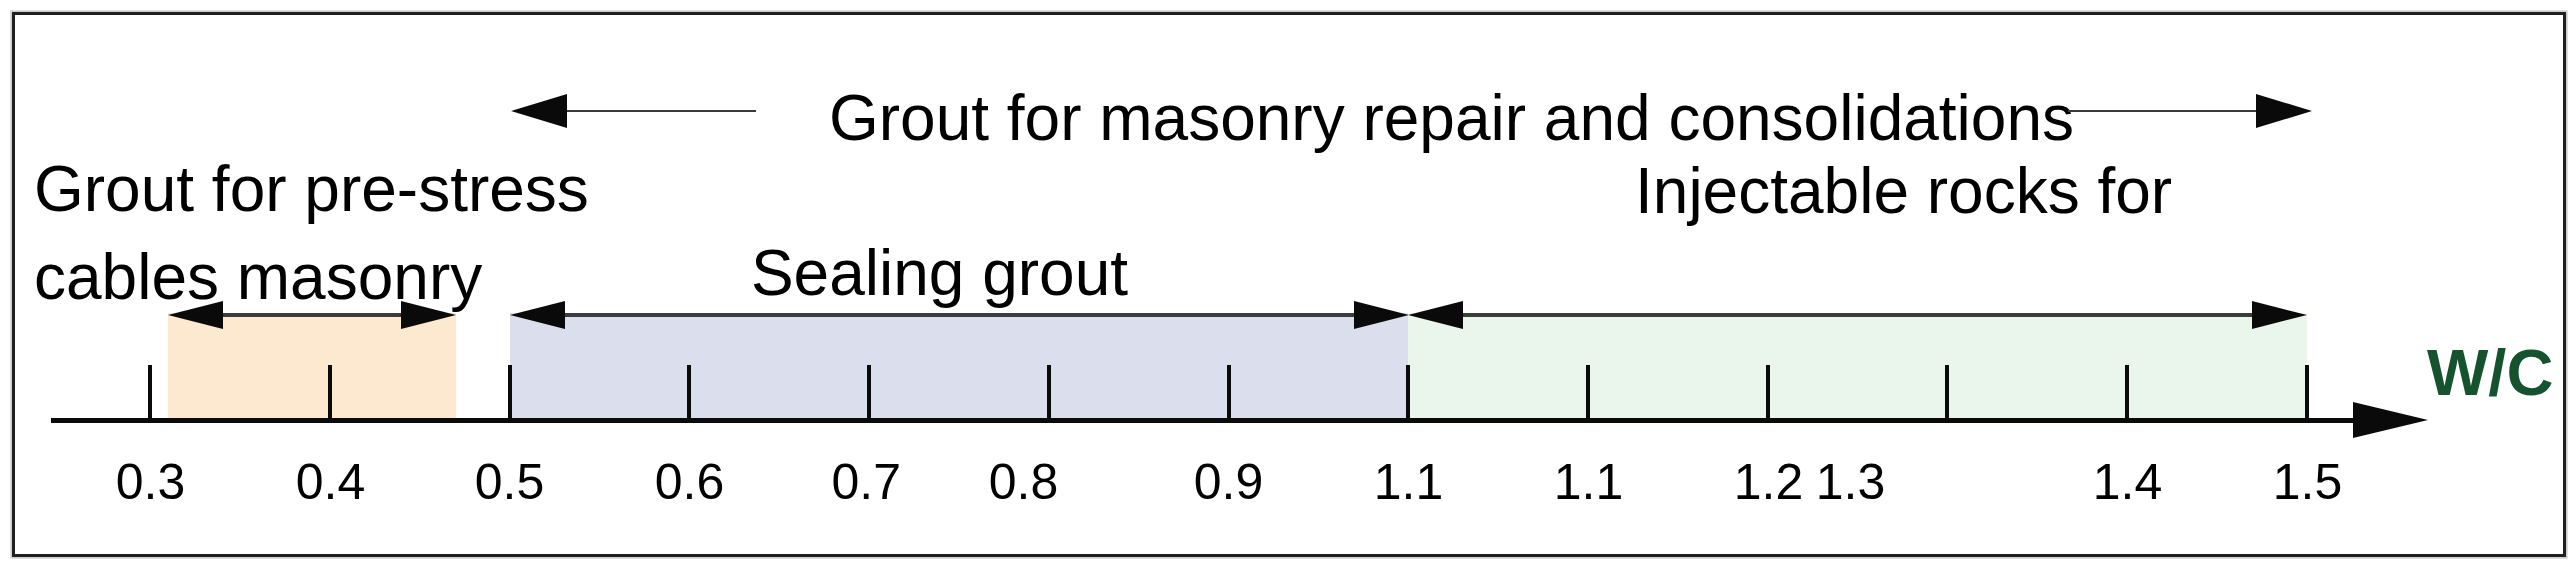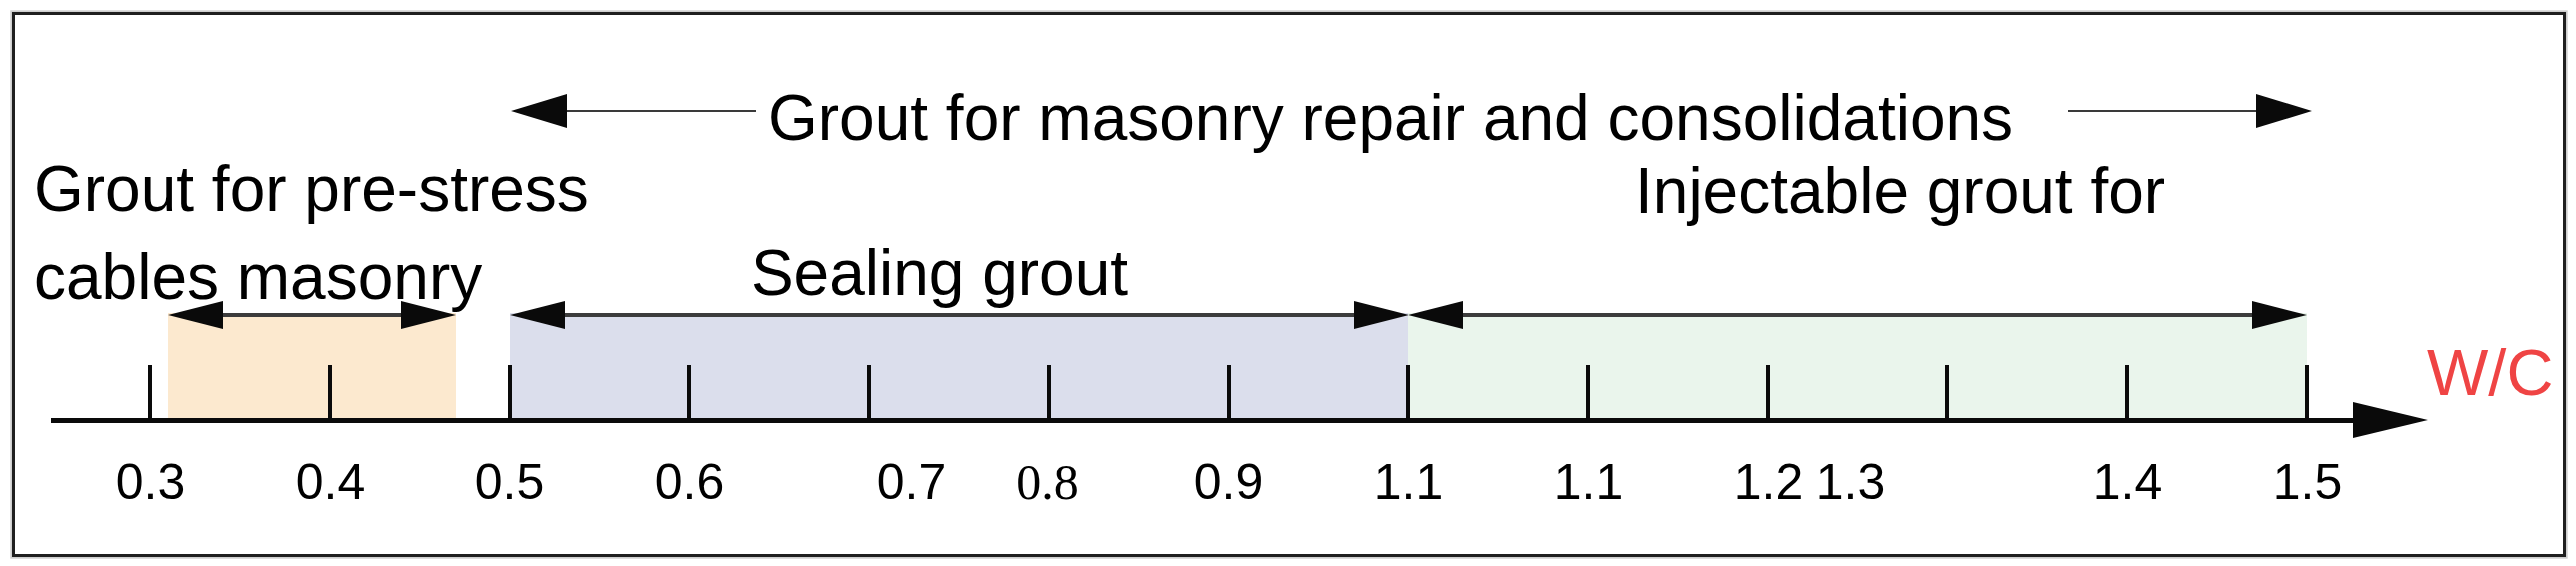--- a/index.html
+++ b/index.html
@@ -9,21 +9,21 @@
          box-shadow:0 0 0 1.7px #cfcfcf;}
   
   .t-arrow{position:absolute;display:flex;align-items:center;height:34px;top:94px;}
   .t-arrow .shaft{flex:1;height:2.6px;background:#3a3a3a;}
   .head-l{width:0;height:0;border-top:17px solid transparent;border-bottom:17px solid transparent;
           border-right:56px solid #0a0a0a;}
   .head-r{width:0;height:0;border-top:17px solid transparent;border-bottom:17px solid transparent;
           border-left:56px solid #0a0a0a;}
   .t-arrow.left{left:511px;width:245px;}
   .t-arrow.right{left:2068px;width:244px;}
-  .title{position:absolute;left:768px;top:73px;width:1306px;text-align:left;
+  .title{position:absolute;left:768px;top:73px;width:1306px;text-align:right;
          font-size:64px;line-height:91px;white-space:nowrap;}
   
   .lbl{position:absolute;font-size:64px;line-height:88px;white-space:nowrap;}
   .lbl-prestress{left:34px;top:145px;}
   .lbl-sealing{left:598px;top:229px;width:683px;text-align:center;}
   .lbl-injectable{left:1635px;top:147px;}
   
   .region{position:absolute;top:313px;height:105px;}
   .rarrow{position:absolute;top:299px;height:32px;display:flex;align-items:center;}
   .rarrow .shaft{flex:1;height:3.4px;background:#3c3c3c;}
@@ -55,21 +55,21 @@
     <span class="shaft"></span>
     <span class="head-r"></span>
   </div>
 
   <div class="lbl lbl-prestress">
     <div>Grout for pre-stress</div>
     <div>cables masonry</div>
   </div>
   <div class="lbl lbl-sealing">Sealing grout</div>
   <div class="lbl lbl-injectable">
-    <div>Injectable grout for</div>
+    <div>Injectable rocks for</div>
   </div>
 
   <div id="regions">
       <div class="region" style="left: 168px; width: 288px; background: rgb(252, 233, 207);"></div>
       <div class="rarrow" style="left: 168px; width: 288px;">
         <span class="rhead-l"></span>
         <span class="shaft"></span>
         <span class="rhead-r"></span>
       </div>
       <div class="region" style="left: 510px; width: 899px; background: rgb(219, 222, 236);"></div>
@@ -91,33 +91,33 @@
   <div id="ticks">
       <div class="tick" style="left: 148px;"></div>
       <div class="ticklabel" style="left: 82px;">0.3</div>
       <div class="tick" style="left: 328px;"></div>
       <div class="ticklabel" style="left: 262px;">0.4</div>
       <div class="tick" style="left: 508px;"></div>
       <div class="ticklabel" style="left: 441px;">0.5</div>
       <div class="tick" style="left: 687px;"></div>
       <div class="ticklabel" style="left: 621px;">0.6</div>
       <div class="tick" style="left: 867px;"></div>
-      <div class="ticklabel" style="left: 843px;">0.7</div>
+      <div class="ticklabel" style="left: 764px; text-align: right;">0.7</div>
       <div class="tick" style="left: 1047px;"></div>
-      <div class="ticklabel" style="left: 979px; font-family: Liberation Serif, serif;">0.8</div>
+      <div class="ticklabel" style="left: 955px;">0.8</div>
       <div class="tick" style="left: 1227px;"></div>
       <div class="ticklabel" style="left: 1160px;">0.9</div>
       <div class="tick" style="left: 1406px;"></div>
       <div class="ticklabel" style="left: 1340px;">1.1</div>
       <div class="tick" style="left: 1586px;"></div>
       <div class="ticklabel" style="left: 1520px;">1.1</div>
       <div class="tick" style="left: 1766px;"></div>
       <div class="ticklabel" style="left: 1700px;">1.2</div>
       <div class="tick" style="left: 1945px;"></div>
       <div class="ticklabel" style="left: 1782px;">1.3</div>
       <div class="tick" style="left: 2125px;"></div>
       <div class="ticklabel" style="left: 2059px;">1.4</div>
       <div class="tick" style="left: 2305px;"></div>
       <div class="ticklabel" style="left: 2239px;">1.5</div>
     </div>
-  <div class="wc" style="color: #ef4444;">W/C</div>
+  <div class="wc" style="color: #14532d; font-weight: bold;">W/C</div>
 </div>
 
 
 </body></html>

